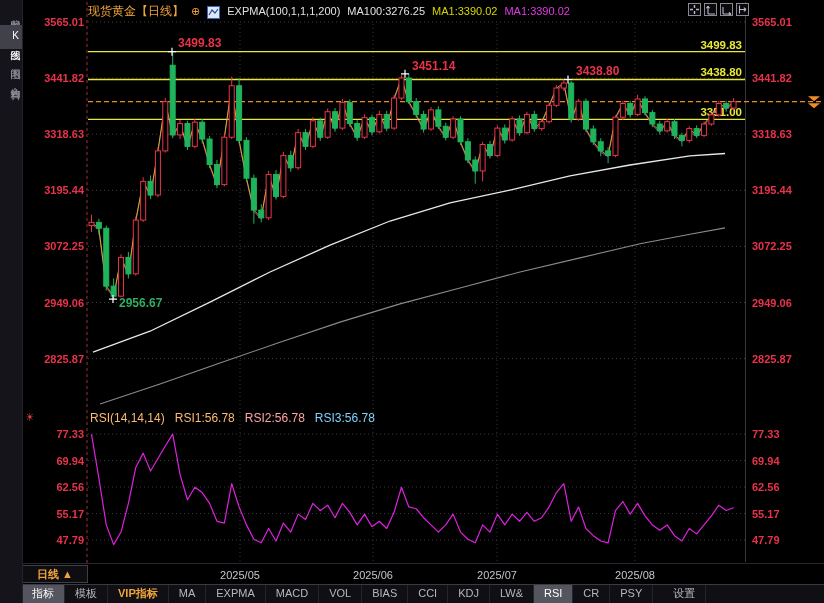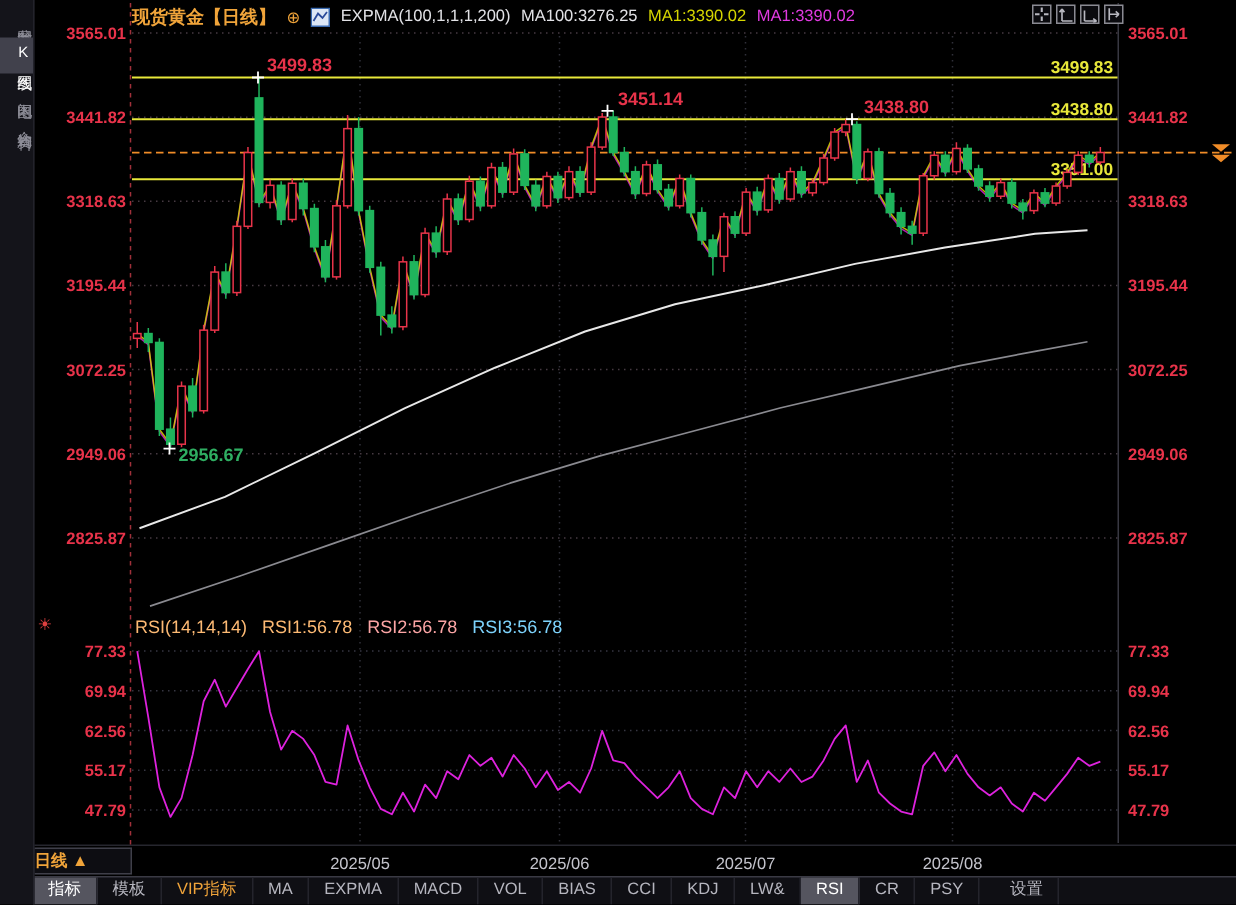--- a/index.html
+++ b/index.html
@@ -9,54 +9,54 @@
   
   .sidebar{position:absolute;left:0;top:0;width:22px;height:603px;background:#14141a;
            border-right:1px solid #23232b;display:flex;flex-direction:column;align-items:center;z-index:12}
   .side-item{writing-mode:vertical-rl;text-orientation:upright;font-size:10px;color:#8e8e98;
              padding:5px 0;margin-top:6px;width:100%;text-align:center;letter-spacing:1px;cursor:default}
   .side-item.selected{background:#41414c;color:#ffffff}
 
   
   .topbar{position:absolute;left:88px;top:3px;height:16px;display:flex;align-items:center;gap:7px;
           z-index:10;white-space:nowrap}
-  .t-title{color:#f0a43a;font-size:12px;font-weight:700}
+  .t-title{color:#f0a43a;font-size:12px;font-weight:400}
   .t-plus{color:#f0a43a;font-size:11px}
   .mini-chart-icon{width:13px;height:13px;display:inline-block}
   .legend-white{color:#e2e2e6;font-size:11px}
   .legend-yellow{color:#d6d600;font-size:11px}
   .legend-magenta{color:#e03ae0;font-size:11px}
 
   
   .toolbar{position:absolute;top:3px;left:688px;display:flex;gap:3px;z-index:10}
   .tool-btn{width:13px;height:13px;border:1px solid #8a8a92;box-sizing:border-box;
             display:flex;align-items:center;justify-content:center;background:#0a0a0e}
 
   
   .rsi-legend{position:absolute;left:90px;top:411px;display:flex;gap:10px;font-size:12px;
               z-index:10;white-space:nowrap}
   .rsi-w{color:#fdba74}.rsi-y{color:#fca5a5}.rsi-m{color:#7dd3fc}
   .rsi-settings{position:absolute;left:23px;top:410px;width:14px;height:14px;color:#e04040;
                 font-size:11px;line-height:14px;text-align:center;z-index:10}
 
   
   .period-box{position:absolute;left:22px;top:565px;width:66px;height:18px;border:1px solid #3f3f49;
-              background:#0d0d12;color:#f0a43a;font-size:11px;font-weight:700;text-align:left;
+              background:#0d0d12;color:#f0a43a;font-size:11px;font-weight:700;text-align:center;
               line-height:17px;z-index:10;box-sizing:border-box}
 
   
   .watermark{position:absolute;left:688px;top:546px;font-size:37px;color:#d9d9de;letter-spacing:1px;
              z-index:9;line-height:1}
 
   
   .tabbar{position:absolute;left:22px;right:0;bottom:0;height:18px;background:#0f0f14;
           border-top:1px solid #3a3a44;display:flex;z-index:11;font-size:11px;line-height:17px}
   .tab{padding:0 10px;color:#b6b6bf;border-right:1px solid #24242c;cursor:default;white-space:nowrap}
   .tab.selected{background:#55555f;color:#fff}
-  .tab.accent{color:#f0a43a;font-weight:400}
+  .tab.accent{color:#f0a43a;font-weight:700}
 
   svg#chart{position:absolute;left:0;top:0;z-index:1;
             font-family:"Liberation Sans","DejaVu Sans",sans-serif;}
 </style>
 </head>
 <body>
 
 <div id="app">
 
   <svg id="chart" width="824" height="603" viewBox="0 0 824 603">

